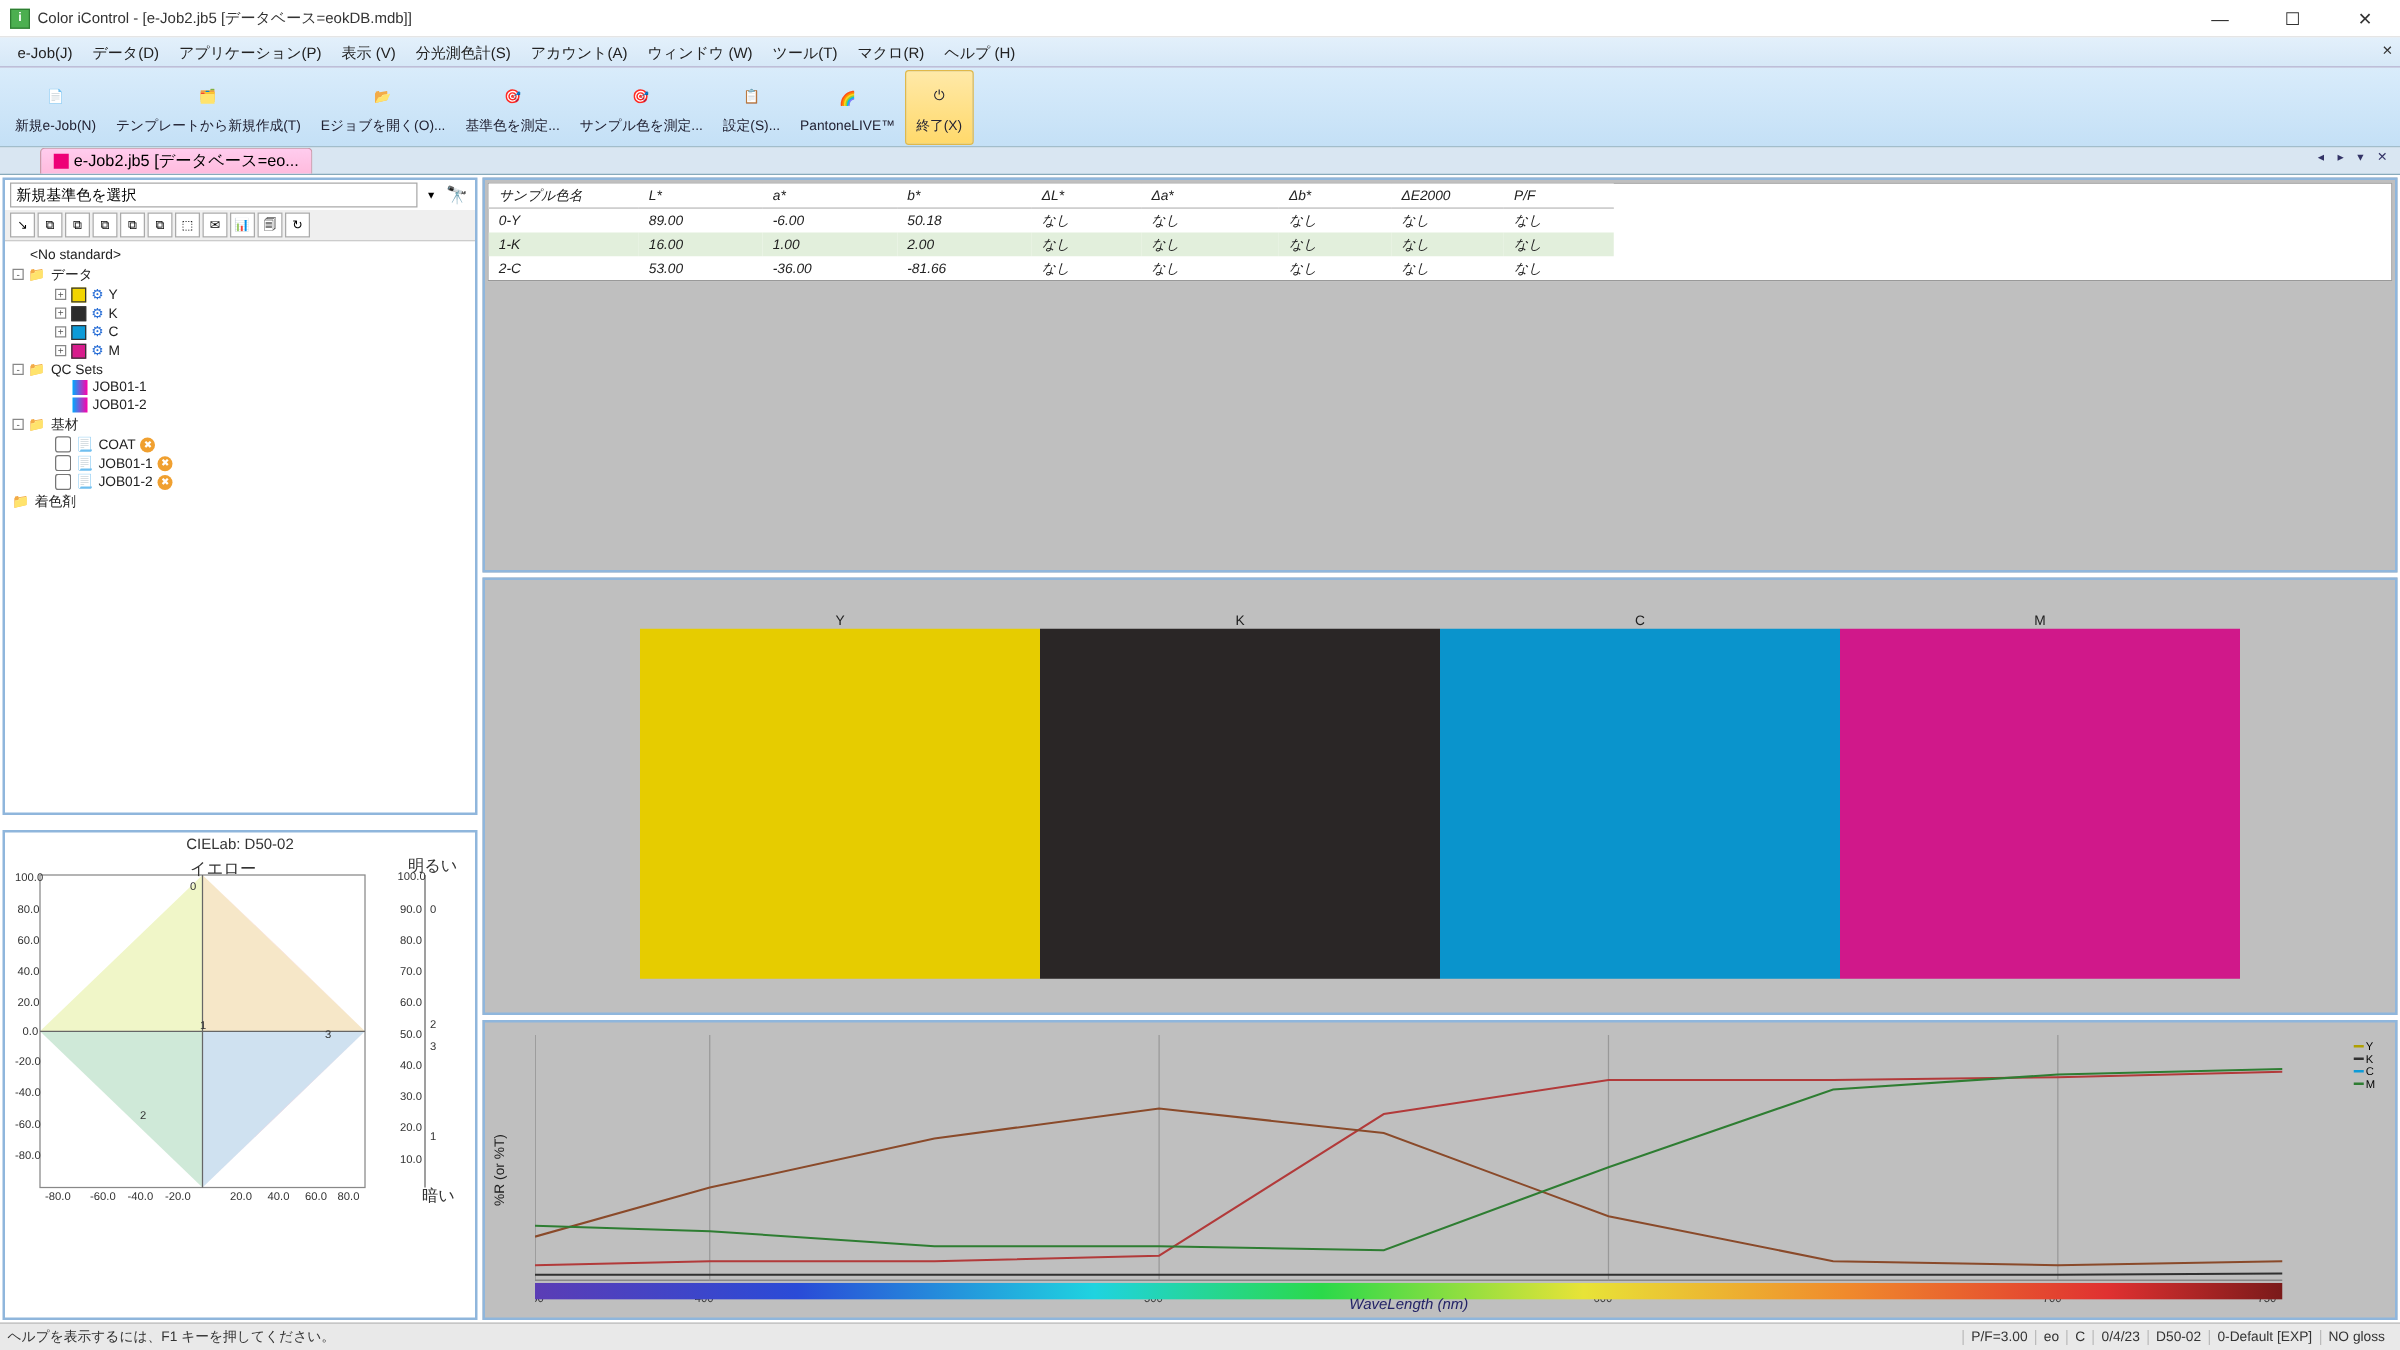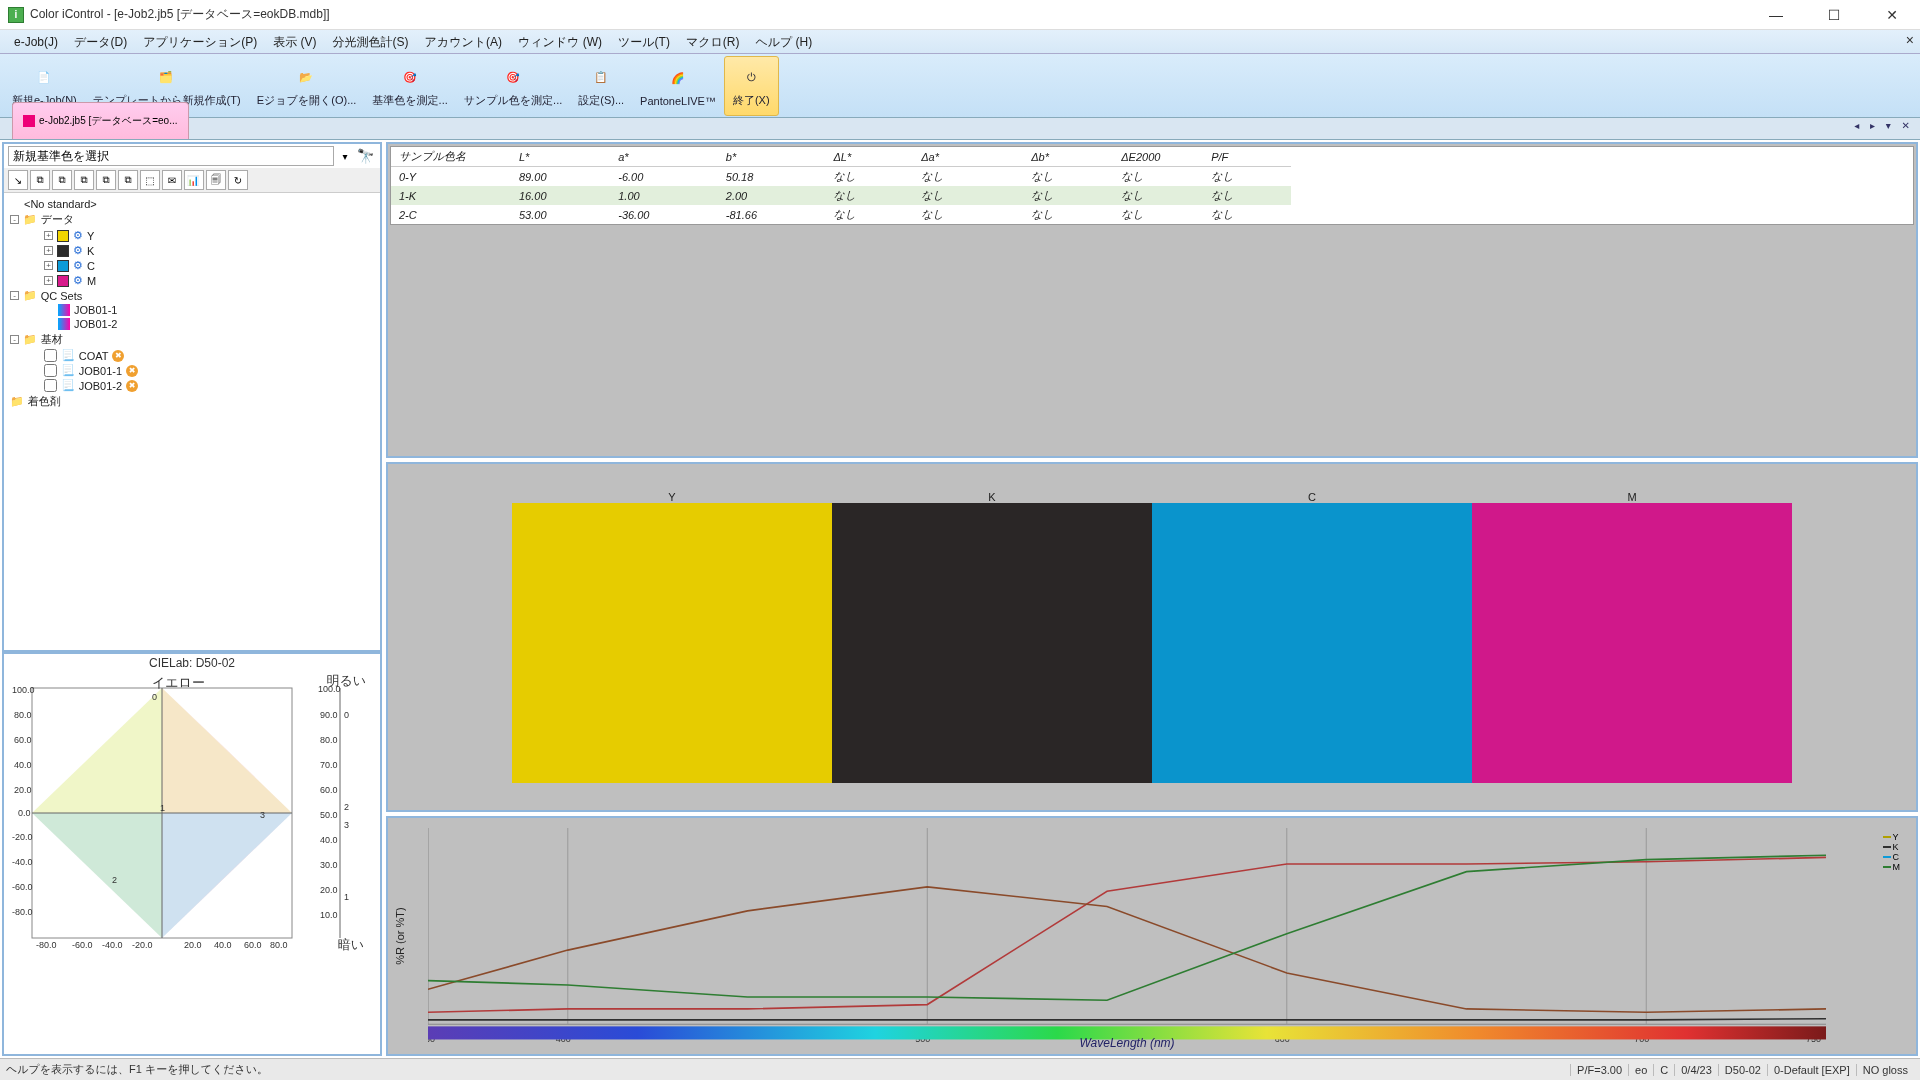--- a/index.html
+++ b/index.html
@@ -10,25 +10,25 @@
 .winbtns { display: flex; gap: 18px; }
 .winbtn { width: 40px; height: 24px; display: flex; align-items: center; justify-content: center; font-size: 14px; color: #333; }
 .menubar { height: 24px; background: linear-gradient(#e3f0fb,#d6e8f7); display: flex; align-items: center; padding: 0 6px; font-size: 12px; border-bottom: 1px solid #aac; position:relative;}
 .menubar .menuitem { padding: 0 8px; line-height: 24px; color: #222; }
 .menubar .close-mdi { position:absolute; right:6px; top:2px; font-size:14px; color:#333;}
 .toolbar { height: 64px; background: linear-gradient(#d9ecfb,#c4e0f6); display: flex; align-items: center; padding: 0 4px; border-bottom: 1px solid #8ab; }
 .tbtn { display: flex; flex-direction: column; align-items: center; justify-content: center; padding: 2px 8px; font-size: 11px; color: #223; height:60px;}
 .tbtn .ticon { width: 28px; height: 28px; margin-bottom: 2px; display:flex; align-items:center; justify-content:center;}
 .tbtn.active { background: linear-gradient(#ffe9a8,#ffd96b); border:1px solid #e0b84a; border-radius:3px;}
 .doctabs { height: 22px; background: #d9e6f2; display: flex; align-items: flex-end; padding-left: 12px; border-bottom:1px solid #8ab; position:relative;}
-.doctab { background: linear-gradient(#fce,#fbd); border:1px solid #c9a; border-bottom:none; border-radius:4px 4px 0 0; padding:11px 10px; font-size:10px; display:flex; align-items:center; gap:4px;}
+.doctab { background: linear-gradient(#fce,#fbd); border:1px solid #c9a; border-bottom:none; border-radius:4px 4px 0 0; padding:1px 10px; font-size:13px; display:flex; align-items:center; gap:4px;margin-left:20px;}
 .doctab .dicon{ width:12px;height:12px;background:#e07; }
 .doctabs .navglyphs{position:absolute; right:6px; top:2px; font-size:10px; color:#336; letter-spacing:4px;}
 .workspace { display: flex; height: calc(1080px - 30px - 24px - 64px - 22px - 22px); }
-.leftcol { width: 384px; display: flex; flex-direction: column; gap:0; padding:2px; }
+.leftcol { width: 384px; display: flex; flex-direction: column; gap:12px; padding:2px; }
 .panel { border: 2px solid #8fb6dc; background: #fff; }
 .stdselect { height: 510px; display:flex; flex-direction:column;}
 .stdhead { display:flex; align-items:center; padding:2px 4px; gap:4px;}
 .stdhead input { flex:1; font-size:12px; border:1px solid #aaa; padding:2px 4px;}
 .stdhead .dd{ width:14px; text-align:center; font-size:10px;}
 .stdhead .find{ width:20px; text-align:center; font-size:14px;}
 .minibar { display:flex; gap:2px; padding:2px 4px; border-bottom:1px solid #ccc; background:#efefef;}
 .minibar .mb { width:20px; height:20px; border:1px solid #aaa; background:#fff; display:flex; align-items:center; justify-content:center; font-size:10px;}
 .tree { flex:1; overflow:auto; font-size:11px; padding:4px 6px; color:#222;}
 .tree .row{ display:flex; align-items:center; gap:4px; padding:1px 0;}

